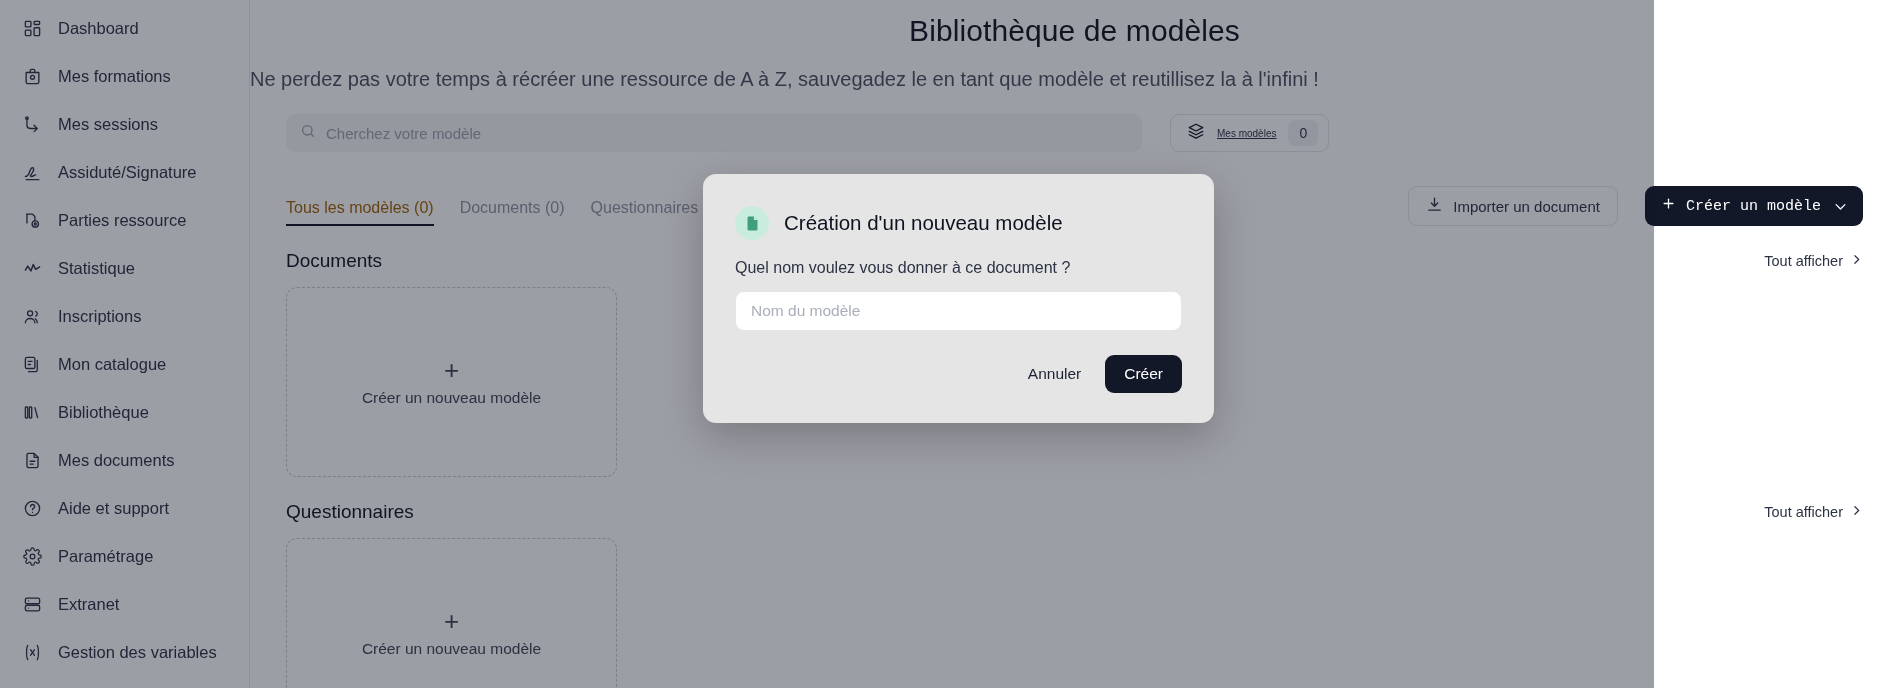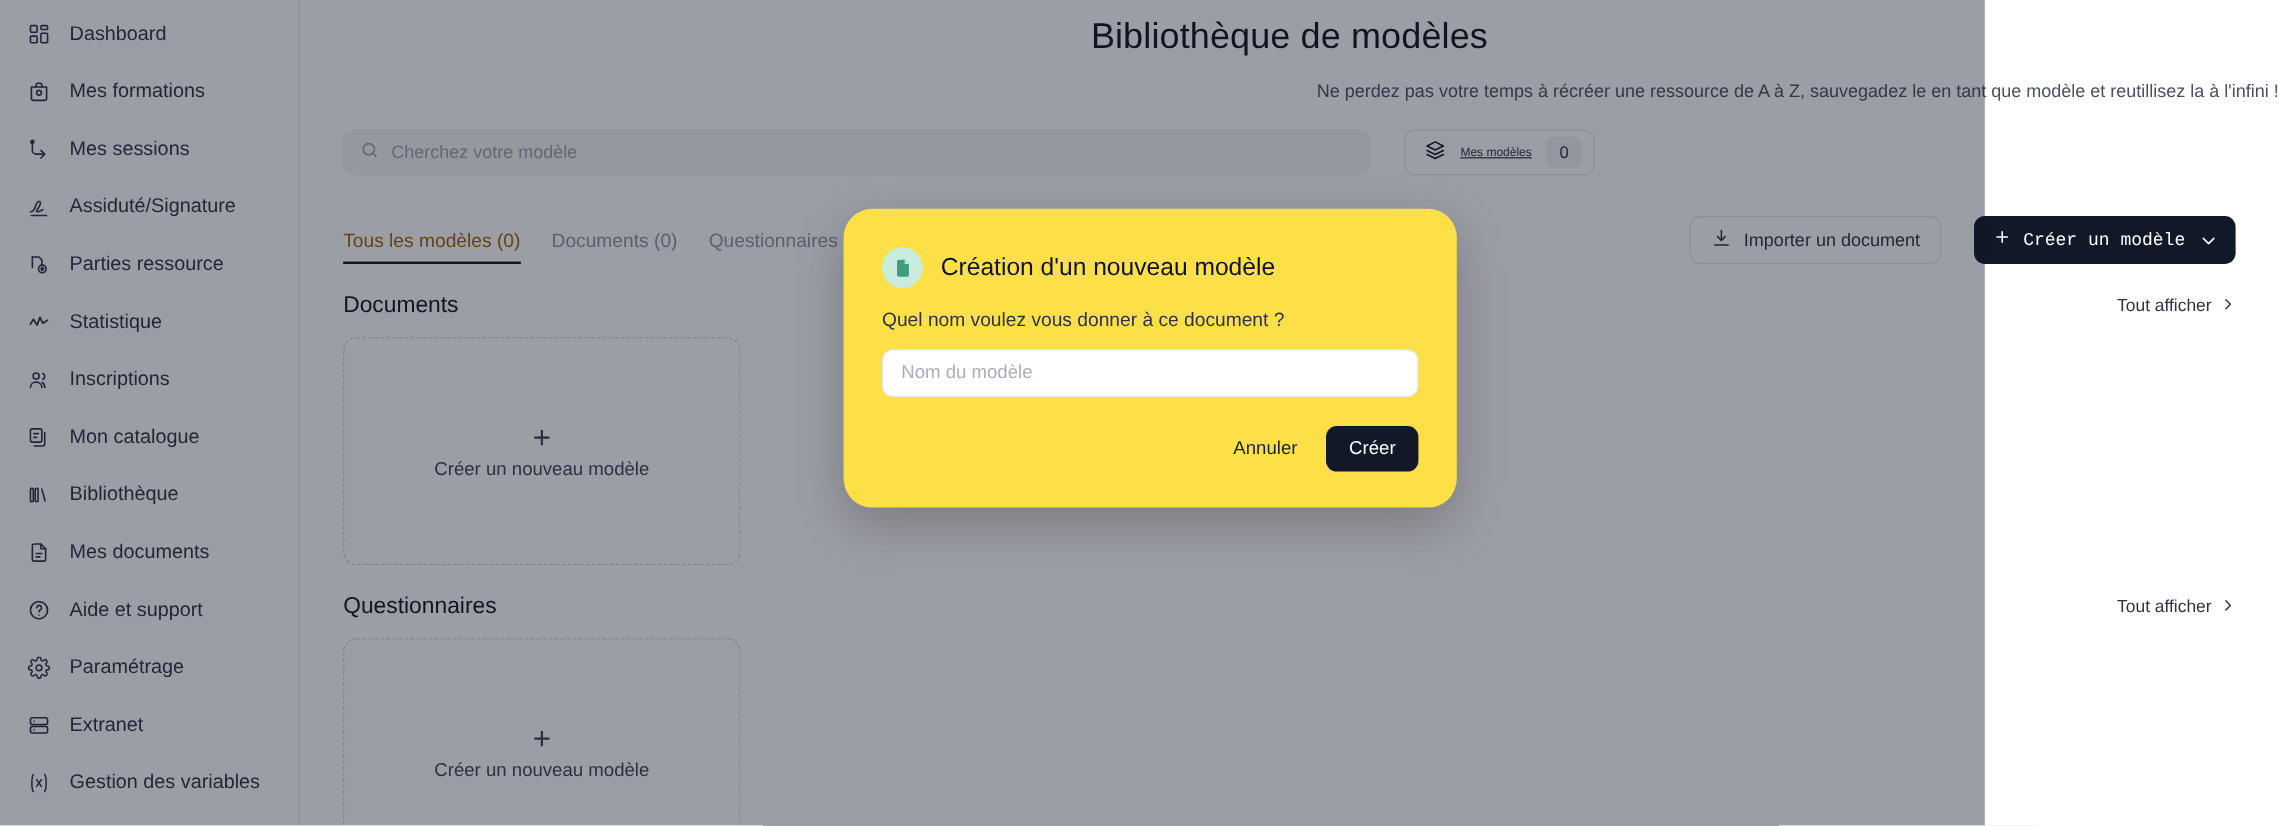--- a/index.html
+++ b/index.html
@@ -57,22 +57,22 @@
 
   #page-title {
     text-align: center;
     font-size: 30px;
     font-weight: 400;
     color: #10141f;
     margin-top: 14px;
     letter-spacing: .1px;
   }
   #page-subtitle {
-    text-align: right;
-    font-size: 15px;
+    text-align: left;
+    font-size: 20px;
     color: #4a5261;
     margin-top: 20px;
   }
 
   
   #search-row {
     display: flex;
     align-items: center;
     gap: 28px;
     margin: 23px 0 0 0;
@@ -198,22 +198,22 @@
   
   #overlay {
     position: absolute; inset: 0;
     background: rgba(18, 24, 40, 0.42);
     z-index: 50;
   }
   #modal {
     position: absolute;
     left: 703px; top: 174px;
     width: 511px;
-    background: #fde047;
-    border-radius: 24px;
+    background: #e5e5e5;
+    border-radius: 13px;
     z-index: 60;
     padding: 32px 32px 30px 32px;
     box-shadow: 0 14px 42px rgba(0,0,0,.22);
   }
   #modal-head { display: flex; align-items: center; gap: 15px; }
   #modal-icon-wrap {
     width: 34px; height: 34px; border-radius: 50%;
     background: #c8ecdd;
     display: flex; align-items: center; justify-content: center;
     flex: 0 0 34px;

